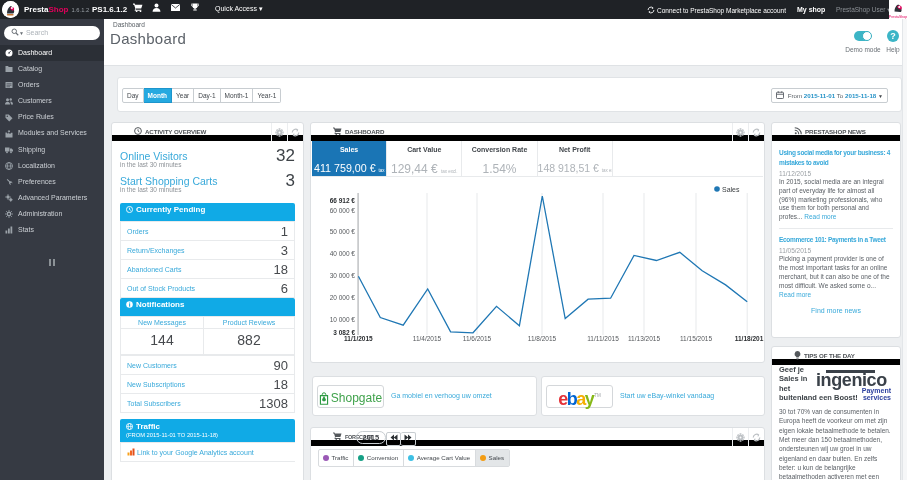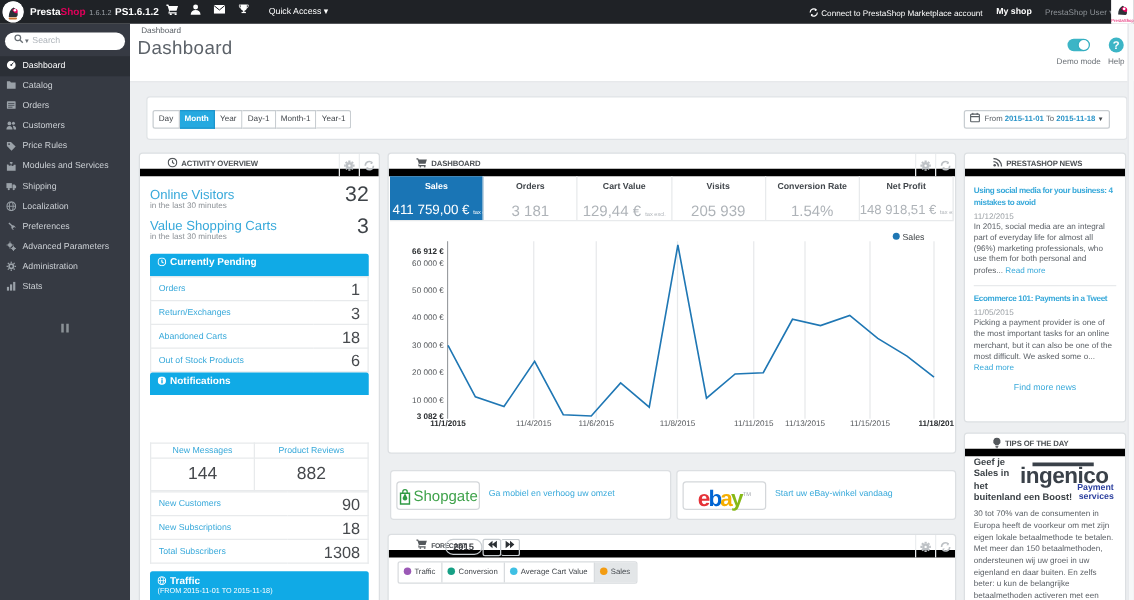--- a/index.html
+++ b/index.html
@@ -65,21 +65,21 @@
 .bigline .num { position:absolute; right:0; top:0px; font-size:17px; color:#3e4348; }
 .sub { font-size:6.5px; color:#8d9297; height:10px; }
 .bluebar { background:#10aae6; color:#fff; font-size:8px; font-weight:bold; border-radius:2px 2px 0 0; padding:2.5px 6px 0; margin-top:8px; height:23px; }
 .bluebar .sm { font-size:5.8px; font-weight:normal; display:block; margin-top:1px; }
 .bluebar.one { height:18px; line-height:8px; }
 table.ltab { width:100%; border-collapse:collapse; }
 table.ltab td { border:1px solid #e8eaec; border-right:none; font-size:7px; padding:0 6px; height:18px; }
 table.ltab td a { color:#38a9da; text-decoration:none; }
 table.ltab td.v { text-align:right; font-size:13px; color:#46494d; border-left:none; border-right:1px solid #e8eaec; }
 table.ltab tr { height:19px; }
-table.ntab { width:100%; border-collapse:collapse;margin-top:38px; }
+table.ntab { width:100%; border-collapse:collapse; }
 table.ntab td { border:1px solid #e8eaec; text-align:center; font-size:7px; padding:2px 0; height:9px; }
 table.ntab td a { color:#38a9da; text-decoration:none; }
 table.ntab td.v { font-size:14px; color:#46494d; border-top:none; padding:3px 0 6px; height:auto; }
 
 
 #colM { left:310px; top:122px; width:455px; height:241px; }
 #kpis { position:absolute; left:1px; top:18px; width:451px; height:36px; display:flex; border-bottom:1px solid #e8eaec; }
 .kpi { width:75.2px; border-right:1px solid #e8eaec; text-align:center; padding-top:5px; }
 .kpi .lbl { font-size:7px; font-weight:bold; color:#42474c; }
 .kpi .val { font-size:12px; color:#aeb3b8; margin-top:9px; white-space:nowrap; overflow:hidden; }
@@ -312,21 +312,21 @@
               <path d="M2.2 8a5.8 5.8 0 0110-4"></path>
             </g>
             <path d="M12.2 2.5v3.2h-3.2z" fill="#bcc0c4"></path>
             <path d="M3.8 13.5v-3.2h3.2z" fill="#bcc0c4"></path>
           </svg></span>
       </div>
   </div>
   <div class="lpad">
     <div class="bigline"><a>Online Visitors</a><span class="num">32</span></div>
     <div class="sub">in the last 30 minutes</div>
-    <div class="bigline"><a>Value Shopping Carts</a><span class="num">3</span></div>
+    <div class="bigline"><a>Start Shopping Carts</a><span class="num">3</span></div>
     <div class="sub">in the last 30 minutes</div>
     <div class="bluebar one" style="margin-top:7px;"><svg width="7" height="7" viewBox="0 0 16 16" style="vertical-align:-1px;margin-right:3px;">
           <circle cx="8" cy="8" r="7" fill="none" stroke="#fff" stroke-width="2"></circle>
           <path d="M8 4v4l3 2" stroke="#fff" stroke-width="2" fill="none"></path>
         </svg>Currently Pending</div>
     <table class="ltab">
       <tbody>
           <tr>
             <td><a>Orders</a></td>
             <td class="v">1</td>
@@ -429,30 +429,22 @@
             <path d="M3.8 13.5v-3.2h3.2z" fill="#bcc0c4"></path>
           </svg></span>
       </div>
   </div>
   <div id="kpis">
     <div class="kpi sales">
         <div class="lbl">Sales</div>
         <div class="val">411 759,00 € <span class="tax">tax excl.</span></div>
       </div>
     <div class="kpi">
-        <div class="lbl">Orders</div>
-        <div class="val">3 181</div>
-      </div>
-    <div class="kpi">
         <div class="lbl">Cart Value</div>
         <div class="val">129,44 € <span class="tax">tax excl.</span></div>
-      </div>
-    <div class="kpi">
-        <div class="lbl">Visits</div>
-        <div class="val">205 939</div>
       </div>
     <div class="kpi">
         <div class="lbl">Conversion Rate</div>
         <div class="val">1.54%</div>
       </div>
     <div class="kpi">
         <div class="lbl">Net Profit</div>
         <div class="val" style="font-size:10.5px;">148 918,51 € <span class="tax">tax excl.</span></div>
       </div>
   </div>

